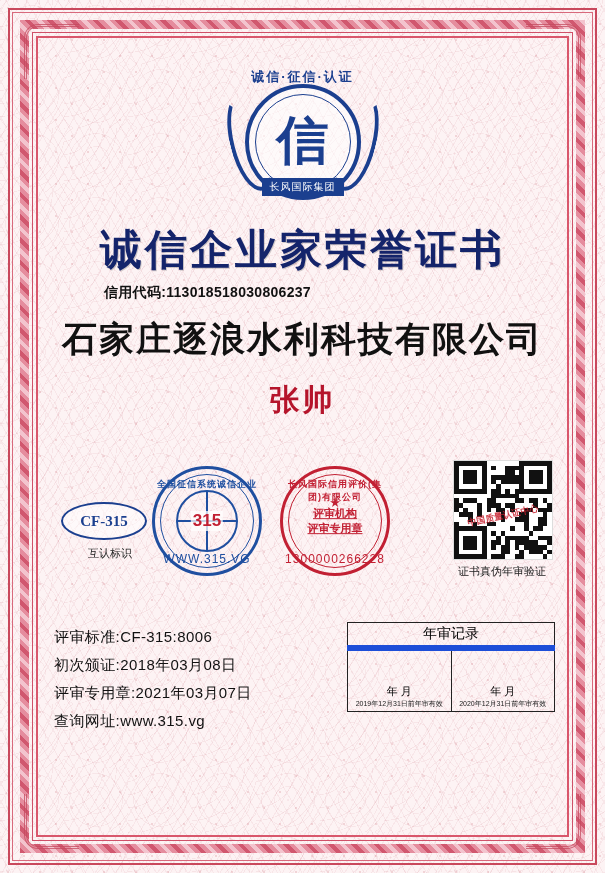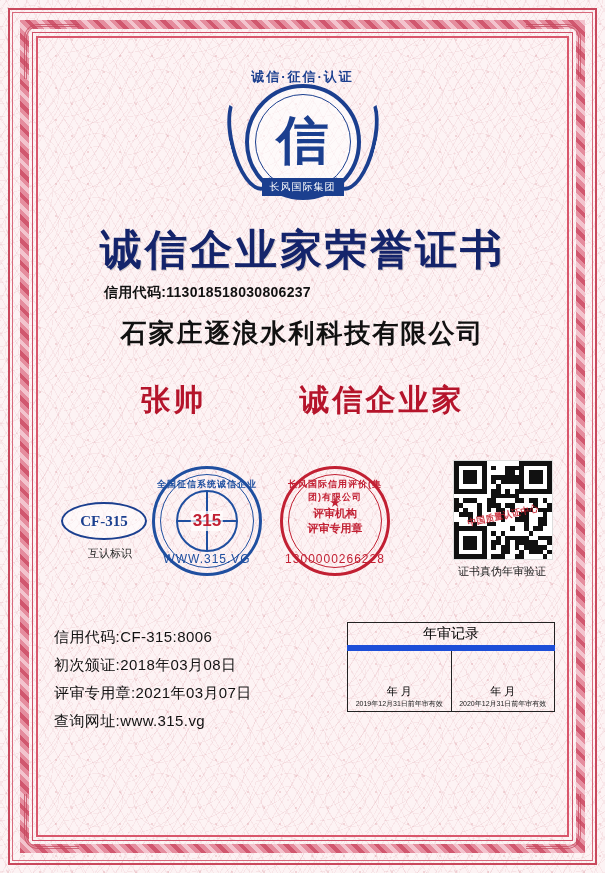--- a/index.html
+++ b/index.html
@@ -187,21 +187,21 @@
     color: #111;
     font-family: "Liberation Sans", sans-serif;
     letter-spacing: 0.3px;
     padding-left: 60px;
   }
   .company-name {
     position: absolute;
     top: 272px;
     left: 0; right: 0;
     text-align: center;
-    font-size: 26px;
+    font-size: 35px;
     font-weight: bold;
     color: #111;
     letter-spacing: 2px;
     font-family: "Liberation Sans", sans-serif;
   }
   .person-row {
     position: absolute;
     top: 336px;
     left: 50px; right: 50px;
     display: flex;
@@ -295,20 +295,21 @@
   .seal-center {
     position: absolute;
     left: 0; right: 0;
     top: 50%;
     transform: translateY(-50%);
     text-align: center;
     font-size: 11px;
     font-weight: bold;
     line-height: 1.35;
     font-family: "Liberation Sans", sans-serif;
+    text-decoration: underline;
   }
   .seal .globe {
     position: absolute;
     left: 50%;
     top: 50%;
     transform: translate(-50%,-50%);
     width: 58px;
     height: 58px;
     border-radius: 50%;
     border: 2px solid #1f4fa0;
@@ -463,21 +464,20 @@
       </div>
       <div class="emblem-ribbon">长风国际集团</div>
     </div>
 
     <div class="main-title">诚信企业家荣誉证书</div>
     <div class="credit-code">信用代码:113018518030806237</div>
     <div class="company-name">石家庄逐浪水利科技有限公司</div>
 
     <div class="person-row">
       <span class="person-name">张帅</span>
-      <span class="person-honor">诚信企业家</span>
     </div>
 
     <div class="seal-row">
       <div class="cf-badge">CF-315</div>
       <div class="cf-badge-caption">互认标识</div>
 
       <div class="seal blue">
         <div class="seal-ring"></div>
         <div class="seal-arc">全国征信系统诚信企业</div>
         <div class="globe"></div>
@@ -940,21 +940,21 @@
             <i class="on"></i>
             <i class=""></i>
           </div>
         <div class="qr-stamp">中国质量认证中心</div>
       </div>
       <div class="qr-caption">证书真伪年审验证</div>
     </div>
 
     <div class="footer">
       <div class="footer-left">
-        <div>信用代码:CF-315:8006</div>
+        <div>评审标准:CF-315:8006</div>
         <div>初次颁证:2018年03月08日</div>
         <div>评审专用章:2021年03月07日</div>
         <div>查询网址:www.315.vg</div>
       </div>
 
       <table class="annual-table">
         <tbody>
             <tr>
           <th colspan="2">年审记录</th>
         </tr>

